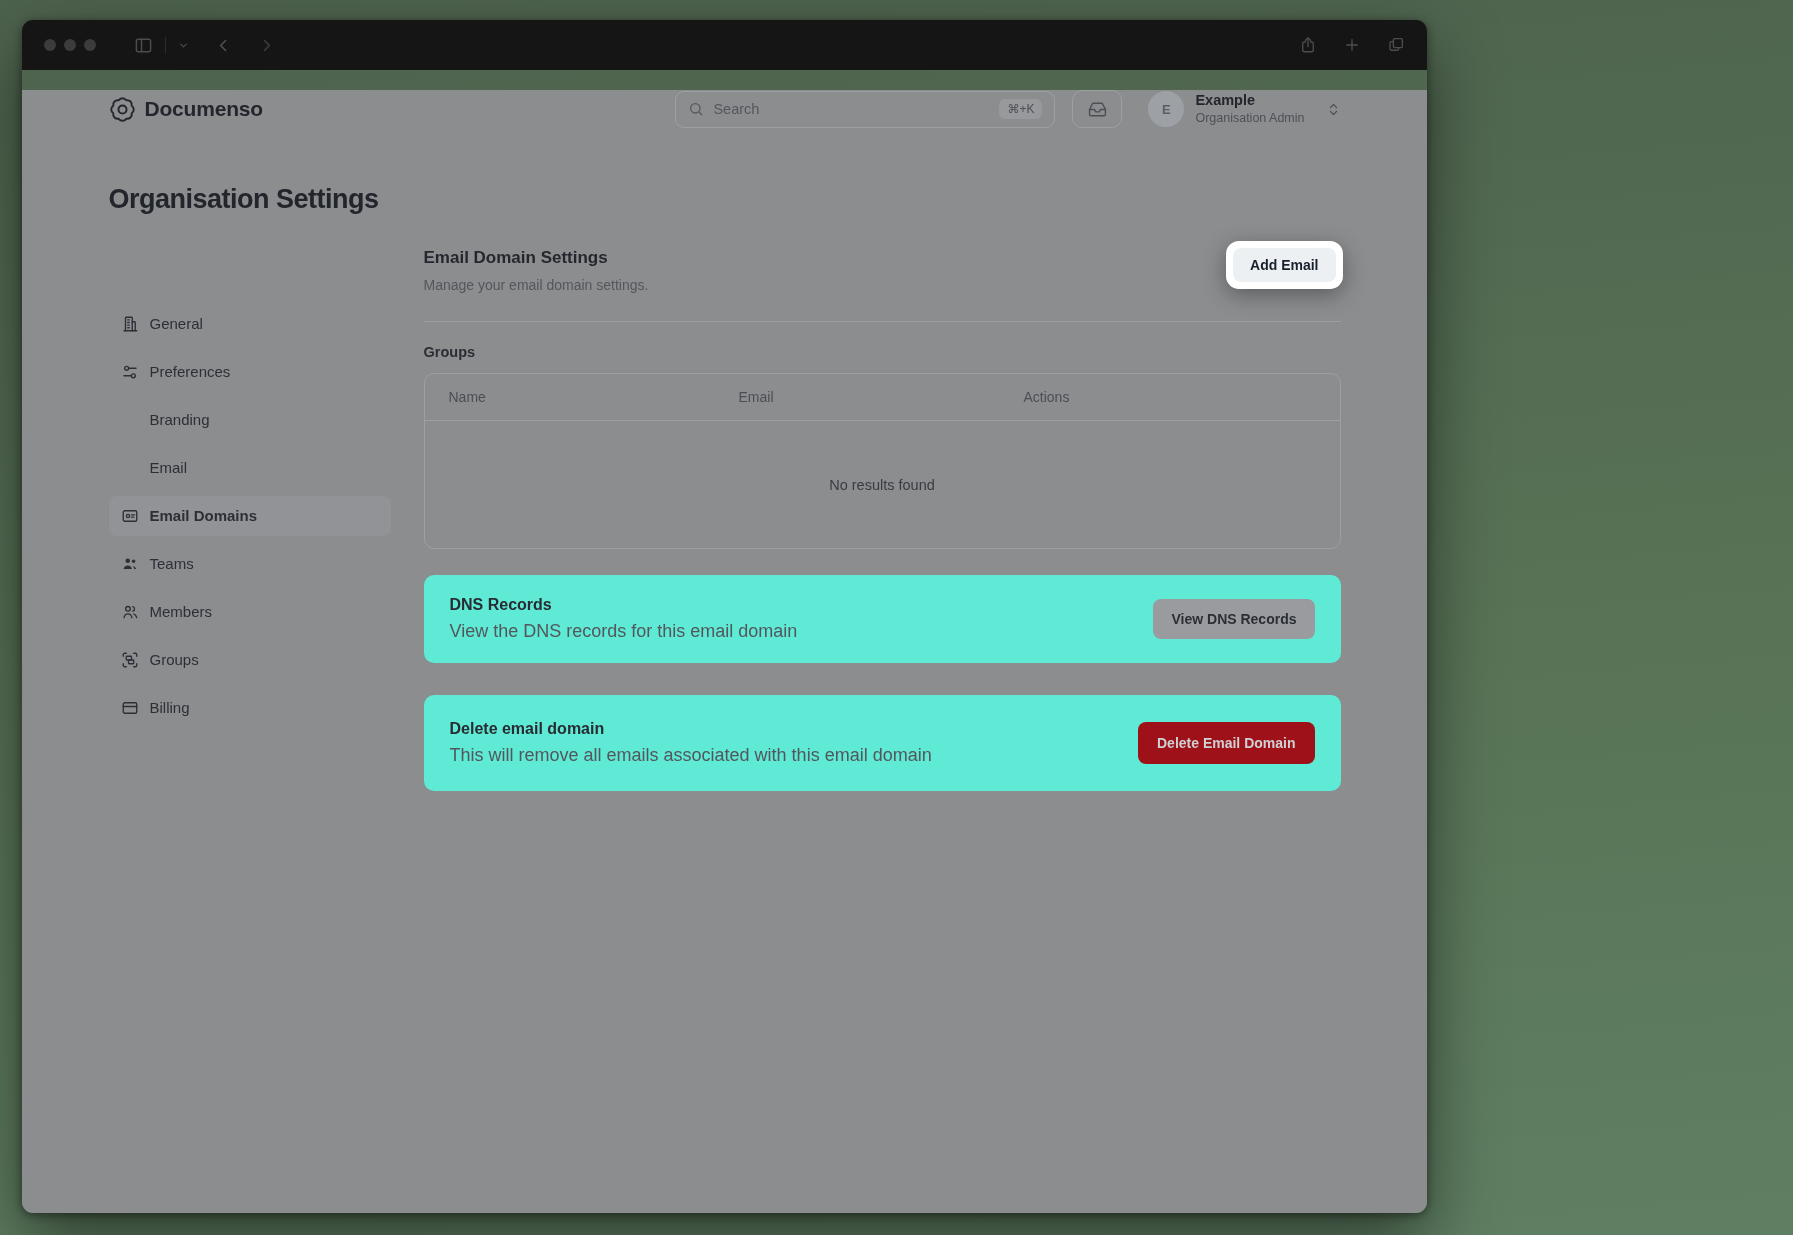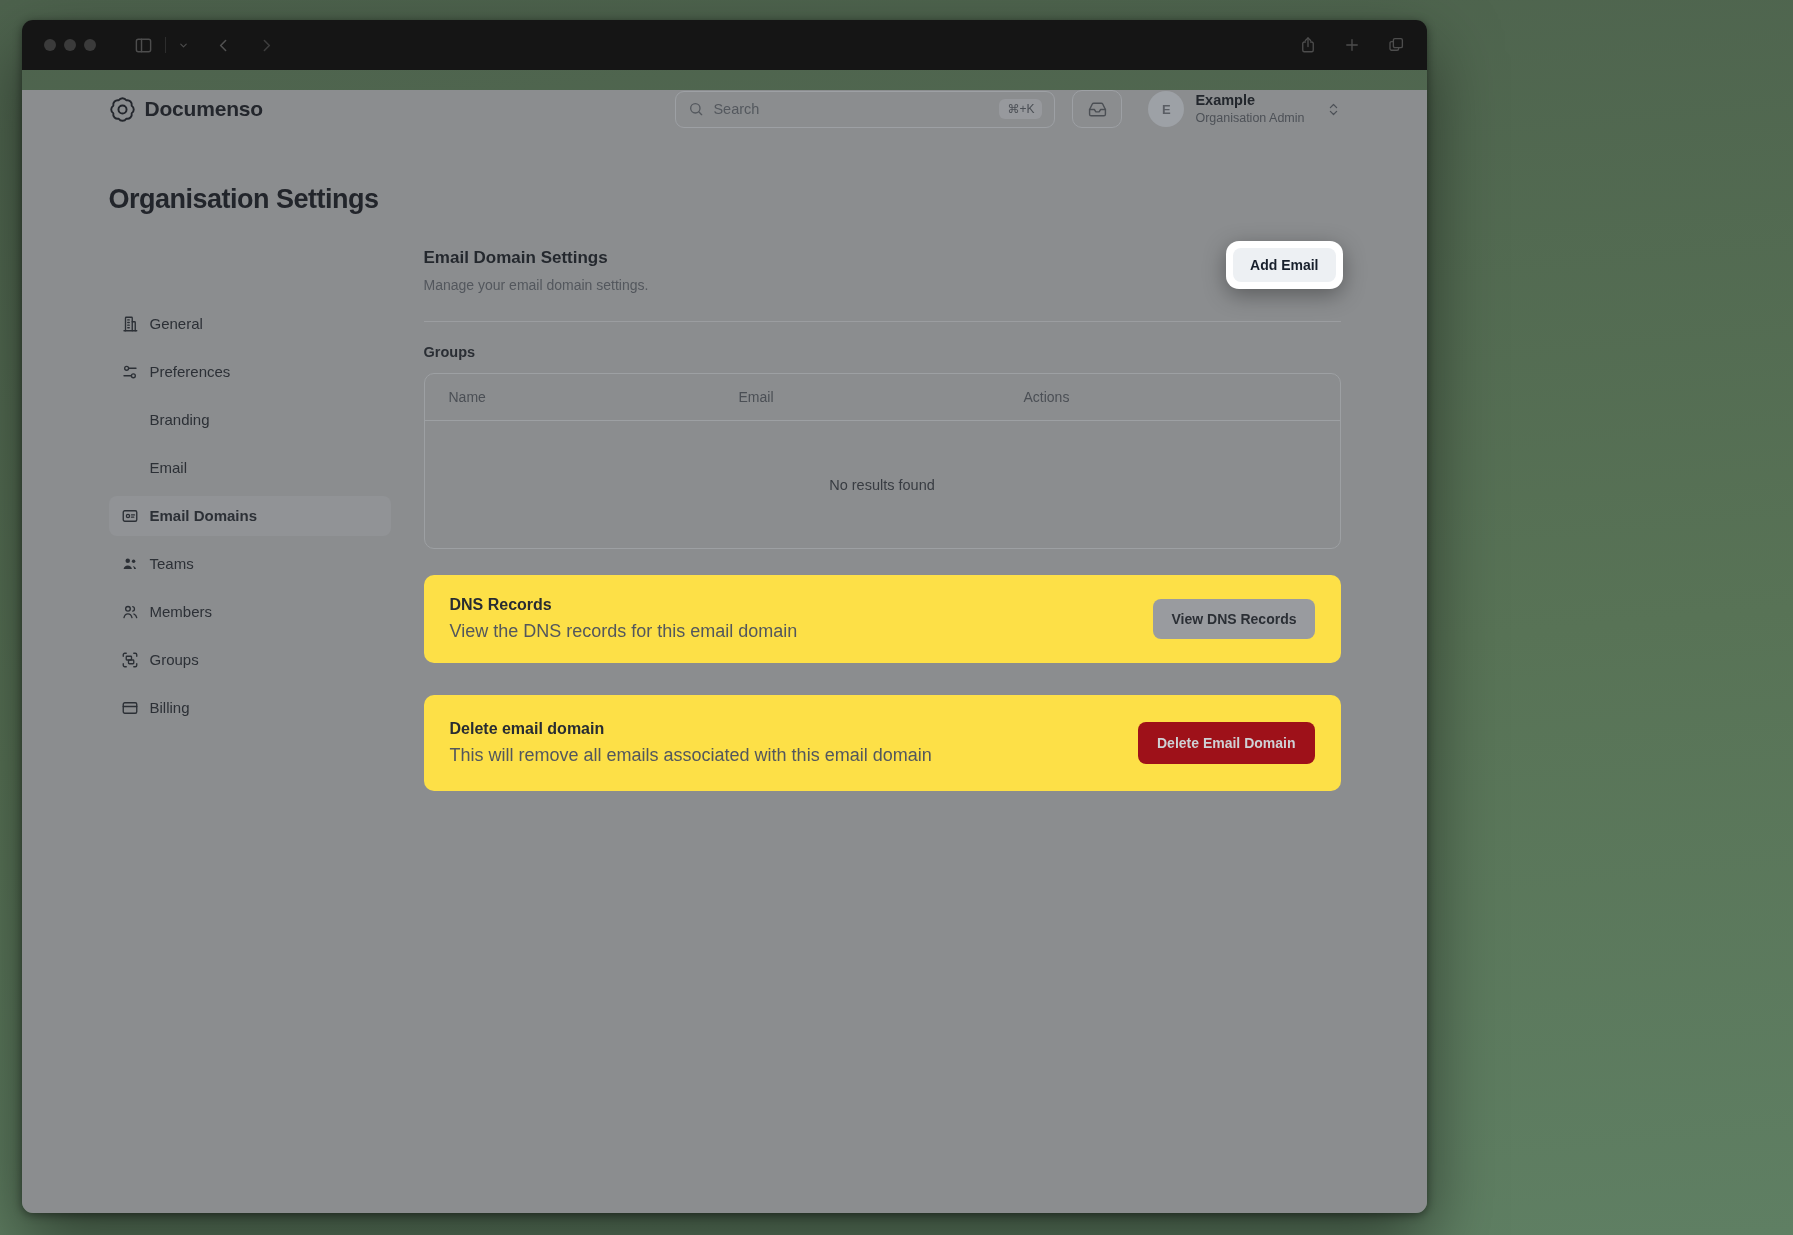--- a/index.html
+++ b/index.html
@@ -95,21 +95,21 @@
     display:flex; flex-direction:column; overflow:hidden;
   }
   .table-header {
     display:grid; grid-template-columns:290px 285px 1fr; align-items:center;
     height:47px; border-bottom:1px solid #9da0a3; padding:0 24px;
     font-size:14px; font-weight:500; color:#4b4f55;
   }
   .table-empty { flex:1; display:flex; align-items:center; justify-content:center; font-size:14.5px; color:#383c42; }
 
   .card {
-    margin-top:26px; background:#fde047; border-radius:10px; padding:0 26px;
+    margin-top:26px; background:#5eead4; border-radius:10px; padding:0 26px;
     display:flex; align-items:center; justify-content:space-between;
   }
   .card.dns-card { height:88px; }
   .card.delete-card { margin-top:32px; height:96px; }
   .card-title { font-size:16px; font-weight:700; color:#282c32; }
   .card-desc { margin-top:7px; font-size:18px; color:#53575d; }
   .secondary-btn {
     height:40px; padding:0 18px; background:#999b9f; border:none; border-radius:8px;
     font-size:14px; font-weight:600; color:#2b2f35; font-family:inherit; cursor:pointer;
   }

